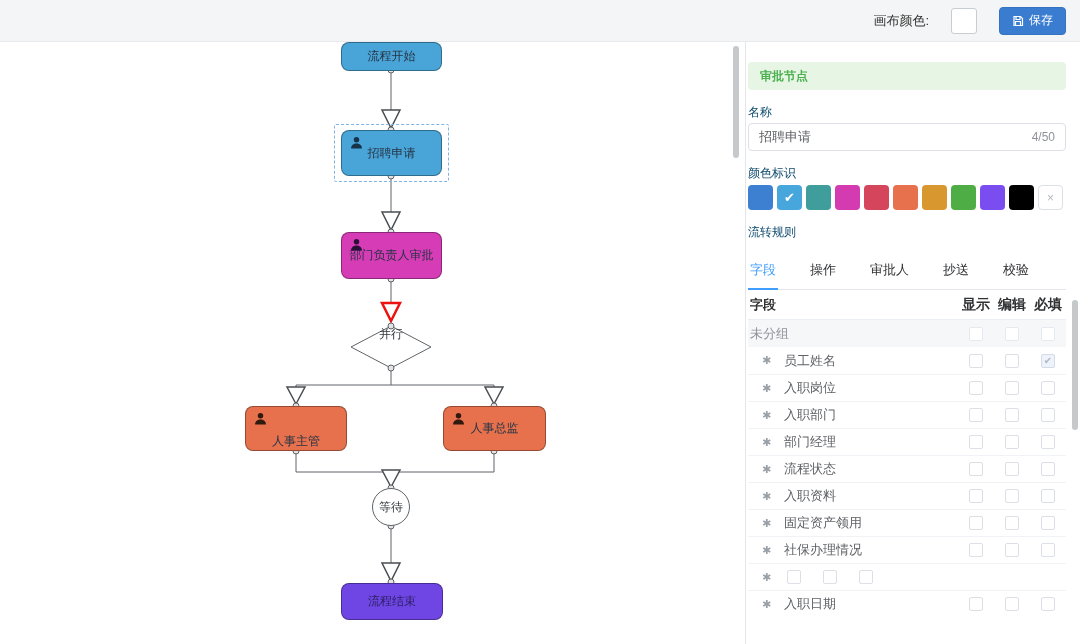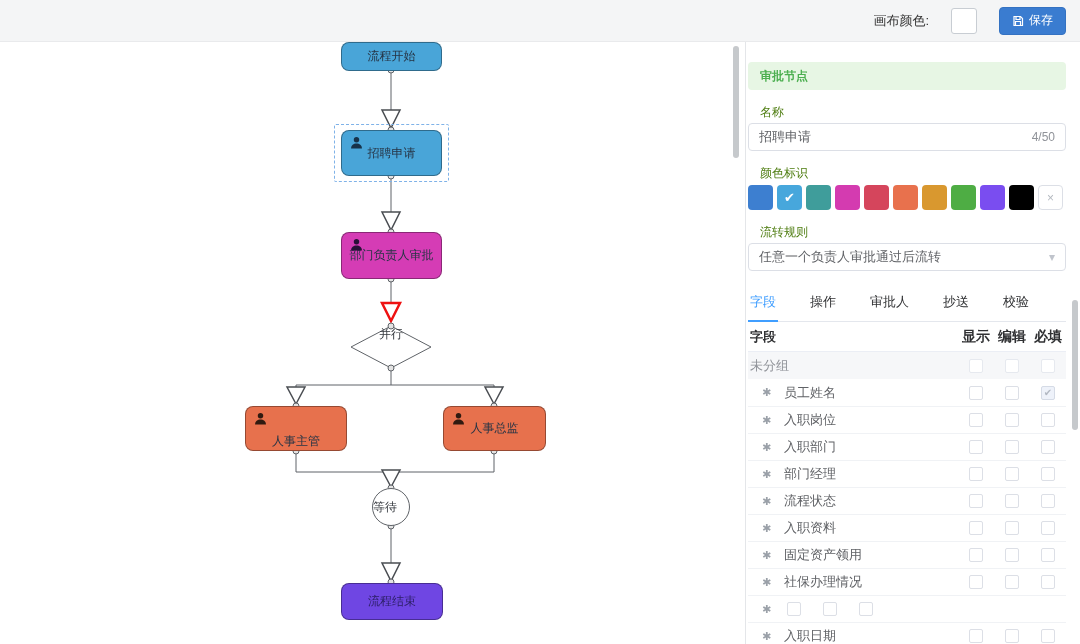--- a/index.html
+++ b/index.html
@@ -20,31 +20,31 @@
   
   .canvas { position:absolute; left:0; top:42px; width:746px; height:602px; background:#fff; }
   .flow-svg { position:absolute; left:0; top:-42px; width:746px; height:644px; }
   .node { position:absolute; border-radius:8px; display:flex; align-items:center; justify-content:center;
           font-size:12px; color:#263445; cursor:pointer; border:1px solid rgba(0,0,0,.35); }
   .node .person { position:absolute; left:8px; top:5px; }
   .sel-border { position:absolute; border:1px dashed #7fb2e8; border-radius:2px; pointer-events:none; }
   .shape-label { position:absolute; display:flex; align-items:flex-start; justify-content:center;
                  font-size:12px; color:#33373d; pointer-events:none; }
   .wait-circle { position:absolute; width:38px; height:38px; border-radius:50%; background:#fff;
-                 border:1px solid #5f6368; display:flex; align-items:center; 
+                 border:1px solid #5f6368; display:flex; align-items:center; justify-content:center;
                  font-size:12px; color:#33373d; cursor:pointer; }
   .vscroll { position:absolute; width:6px; border-radius:3px; background:#c6c9cc; }
   .divider { position:absolute; left:745px; top:42px; width:1px; height:602px; background:#e4e6e9; }
 
   
   .panel { position:absolute; left:748px; top:42px; width:318px; height:602px; background:#fff; overflow:hidden; }
   .banner { margin-top:20px; height:28px; background:#e7f6e4; border-radius:4px;
             display:flex; align-items:center; padding-left:12px;
             font-size:12px; font-weight:bold; color:#4caf50; }
-  .fld-label { margin-top:15px; font-size:12px; color:#4d7c0f; line-height:14px;margin-left:12px; }
+  .fld-label { margin-top:15px; font-size:12px; color:#0c4a6e; line-height:14px; }
   .input-box { margin-top:4px; height:28px; border:1px solid #dcdfe6; border-radius:4px;
                display:flex; align-items:center; padding:0 10px; gap:6px; }
   .input-box input { flex:1; border:none; outline:none; font-size:13px; color:#606266;
                      font-family:inherit; background:transparent; }
   .counter { font-size:12px; color:#909399; }
   .swatches { margin-top:5px; display:flex; gap:4px; }
   .swatch { width:25px; height:25px; border-radius:4px; cursor:pointer; position:relative;
             display:flex; align-items:center; justify-content:center; }
   .swatch .chk { color:#fff; font-size:13px; font-weight:bold; }
   .swatch-clear { width:25px; height:25px; border:1px solid #dcdfe6; border-radius:4px; background:#fff;
@@ -216,24 +216,20 @@
       <div class="swatch" style="background: rgb(217, 152, 47);"></div>
       <div class="swatch" style="background: rgb(78, 173, 68);"></div>
       <div class="swatch" style="background: rgb(122, 77, 240);"></div>
       <div class="swatch" style="background: rgb(0, 0, 0);"></div>
       <div class="swatch-clear">
         <span>×</span>
       </div>
     </div>
 
     <div class="fld-label">流转规则</div>
-    <div class="select-box">
-      <span class="val">任意一个负责人审批通过后流转</span>
-      <span class="chevron">▾</span>
-    </div>
 
     <div class="tabs">
       <div class="tab active">字段</div>
       <div class="tab">操作</div>
       <div class="tab">审批人</div>
       <div class="tab">抄送</div>
       <div class="tab">校验</div>
     </div>
 
     <div class="tbl-header">

